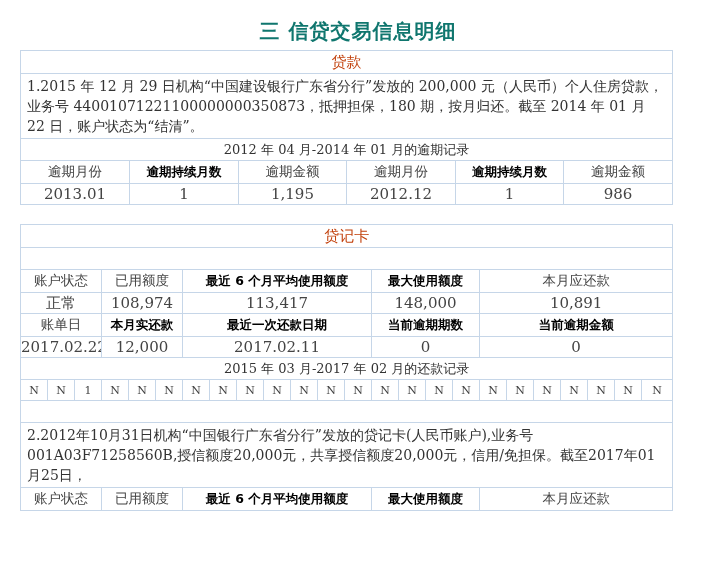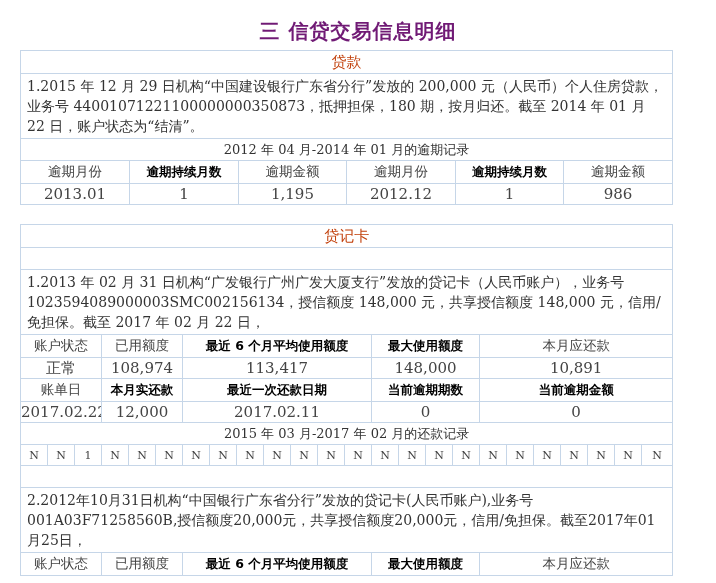--- a/index.html
+++ b/index.html
@@ -1,19 +1,19 @@
 <!DOCTYPE html>
 <html><head>
 <meta charset="utf-8">
 <style>
   html, body { margin: 0; padding: 0; background: #ffffff; }
   body { width: 716px; height: 583px; position: relative; overflow: hidden;
          font-family: "DejaVu Serif", "Liberation Serif", serif; color: #333; }
   .title { position: absolute; left: 0; top: 18px; width: 716px; text-align: center;
-           font-family: "DejaVu Sans", "Liberation Sans", sans-serif; font-size: 20px; font-weight: bold; color: #701a75; letter-spacing: 1px; }
+           font-family: "DejaVu Sans", "Liberation Sans", sans-serif; font-size: 20px; font-weight: bold; color: #0f766e; letter-spacing: 1px; }
   table { position: absolute; left: 20px; width: 652px; border-collapse: collapse; table-layout: fixed; }
   td { border: 1px solid #c6d6e8; padding: 0; text-align: center; vertical-align: middle; overflow: hidden; white-space: nowrap; }
   .sec-head { height: 22px; font-size: 15px; color: #c2410c; }
   .desc { text-align: left; white-space: normal; font-size: 14px; line-height: 20px; padding: 2px 6px; color: #333; }
   .sub-head { height: 21px; font-size: 13px; }
   .col-head { height: 22px; font-size: 13.5px; color: #444; }
   .col-head.b { font-weight: bold; color: #000000; font-family: "DejaVu Sans", "Liberation Sans", sans-serif; font-size: 12.5px; }
   .cell { height: 20px; font-size: 15px; color: #444; }
   .empty { height: 21px; }
   .n-cell { height: 20px; font-size: 11px; color: #444; }
@@ -91,23 +91,20 @@
       <col style="width:31px">
   </colgroup>
   <tbody>
       <tr>
     <td colspan="24" class="sec-head">贷记卡</td>
   </tr>
   <tr>
     <td colspan="24" class="empty"></td>
   </tr>
   <tr>
-    <td colspan="24" class="desc">1.2013 年 02 月 31 日机构“广发银行广州广发大厦支行”发放的贷记卡（人民币账户），业务号 1023594089000003SMC002156134，授信额度 148,000 元，共享授信额度 148,000 元，信用/免担保。截至 2017 年 02 月 22 日，</td>
-  </tr>
-  <tr>
     <td colspan="3" class="col-head">账户状态</td>
     <td colspan="3" class="col-head">已用额度</td>
     <td colspan="7" class="col-head b">最近 6 个月平均使用额度</td>
     <td colspan="4" class="col-head b">最大使用额度</td>
     <td colspan="7" class="col-head">本月应还款</td>
   </tr>
   <tr>
     <td colspan="3" class="cell">正常</td>
     <td colspan="3" class="cell">108,974</td>
     <td colspan="7" class="cell">113,417</td>

